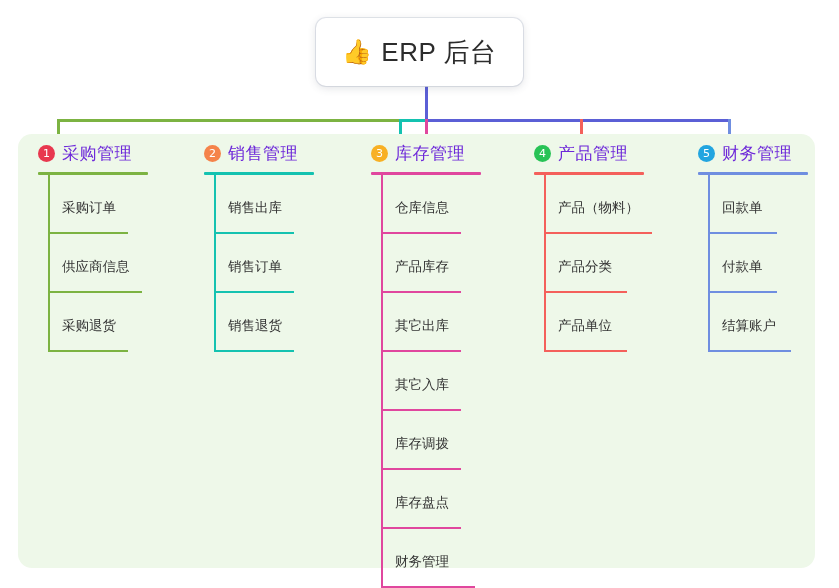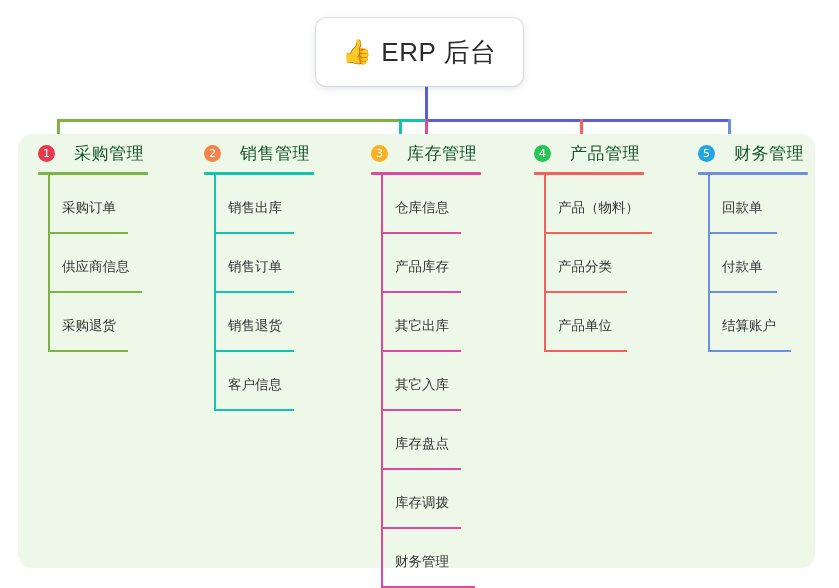--- a/index.html
+++ b/index.html
@@ -79,23 +79,22 @@
     font-size: 11px;
     line-height: 17px;
     text-align: center;
     display: inline-block;
     margin-right: 7px;
     flex: 0 0 auto;
     font-family: "DejaVu Sans", sans-serif;
   }
   .col-title {
     font-size: 17px;
-    color: #14532d;
+    color: #6d28d9;
     letter-spacing: 0.5px;
-    margin-left: 12px;
   }
   .head-rule {
     height: 3px;
     margin-top: 6px;
     border-radius: 1px;
   }
 
   
   .children {
     position: relative;
@@ -181,24 +180,20 @@
       <div class="child-rule" style="width: 80px; background: rgb(20, 194, 176);"></div>
     </div>
     <div class="child">
       <span class="child-label">销售订单</span>
       <div class="child-rule" style="width: 80px; background: rgb(20, 194, 176);"></div>
     </div>
     <div class="child">
       <span class="child-label">销售退货</span>
       <div class="child-rule" style="width: 80px; background: rgb(20, 194, 176);"></div>
     </div>
-    <div class="child">
-      <span class="child-label">客户信息</span>
-      <div class="child-rule" style="width: 80px; background: rgb(20, 194, 176);"></div>
-    </div>
   </div>
 </div>
 
 <div class="column" style="left:371px; width:130px;">
   <div class="col-head">
     <span class="badge" style="background: rgb(248, 176, 36);">3</span>
     <span class="col-title">库存管理</span>
   </div>
   <div class="head-rule" style="width: 110px; background: rgb(224, 71, 158);"></div>
   <div class="children">
@@ -213,25 +208,25 @@
     </div>
     <div class="child">
       <span class="child-label">其它出库</span>
       <div class="child-rule" style="width: 80px; background: rgb(224, 71, 158);"></div>
     </div>
     <div class="child">
       <span class="child-label">其它入库</span>
       <div class="child-rule" style="width: 80px; background: rgb(224, 71, 158);"></div>
     </div>
     <div class="child">
+      <span class="child-label">库存调拨</span>
+      <div class="child-rule" style="width: 80px; background: rgb(224, 71, 158);"></div>
+    </div>
+    <div class="child">
       <span class="child-label">库存盘点</span>
-      <div class="child-rule" style="width: 80px; background: rgb(224, 71, 158);"></div>
-    </div>
-    <div class="child">
-      <span class="child-label">库存调拨</span>
       <div class="child-rule" style="width: 80px; background: rgb(224, 71, 158);"></div>
     </div>
     <div class="child">
       <span class="child-label">财务管理</span>
       <div class="child-rule" style="width: 94px; background: rgb(224, 71, 158);"></div>
     </div>
   </div>
 </div>
 
 <div class="column" style="left:534px; width:130px;">

